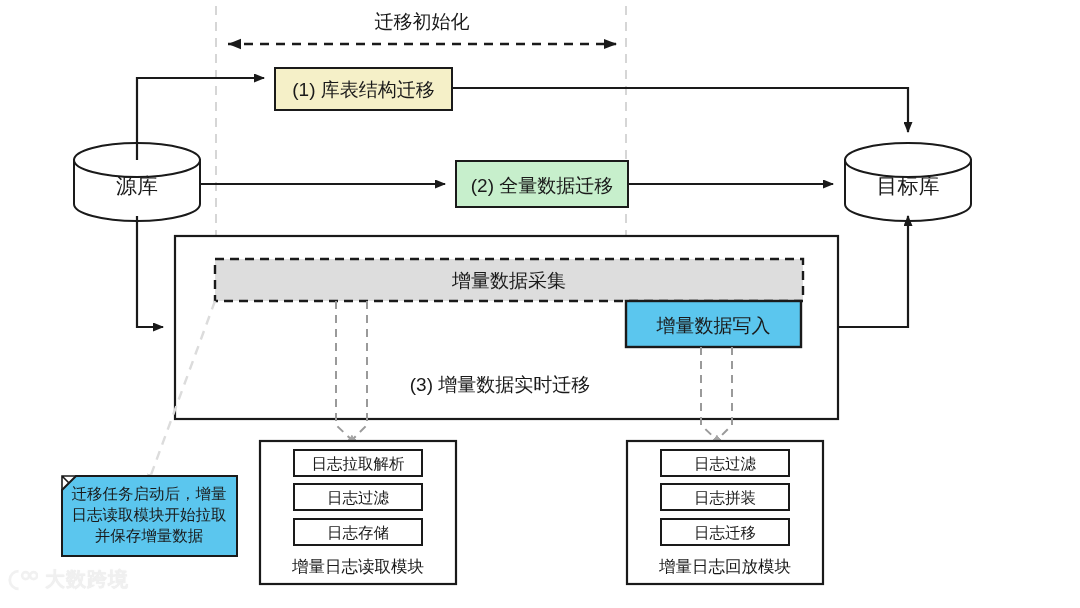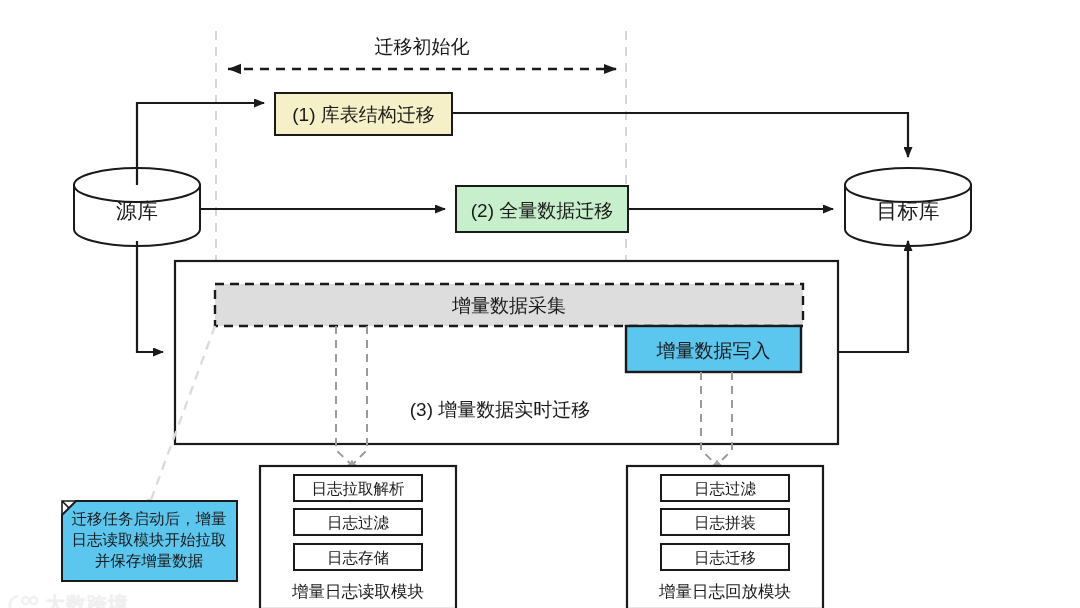--- a/index.html
+++ b/index.html
@@ -1,18 +1,18 @@
 <!DOCTYPE html>
 <html><head>
 <meta charset="utf-8">
 <style>
   html,body{margin:0;padding:0;background:#ffffff;}
   body{width:1080px;height:608px;overflow:hidden;
        font-family:"Liberation Sans","DejaVu Sans",sans-serif;}
-  #stage{position:relative;width:1080px;height:520px;background:#fff;margin-top:25px;}
+  #stage{position:relative;width:1080px;height:520px;background:#fff;}
   svg{position:absolute;left:0;top:0;}
   .dtext{font-family:"Liberation Sans","DejaVu Sans",sans-serif;fill:#1a1a1a;}
   .wm{position:absolute;left:8px;top:566px;display:flex;align-items:center;gap:7px;
       opacity:.38;pointer-events:none;}
   .wm-logo{width:30px;height:26px;position:relative;}
   .wm-txt{font-size:20px;font-weight:bold;color:#d8d8d8;letter-spacing:1px;
           font-family:"DejaVu Sans",sans-serif;
           text-shadow:0 0 1px #bdbdbd;}
 </style>
 </head>

